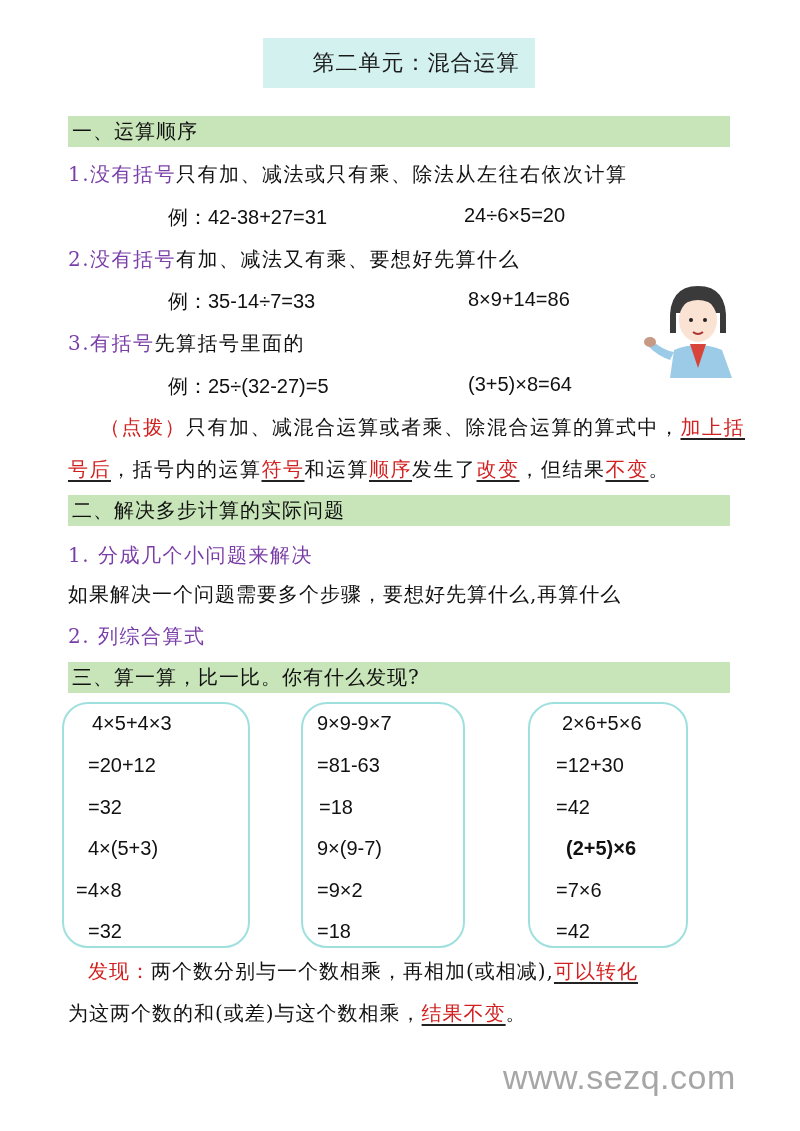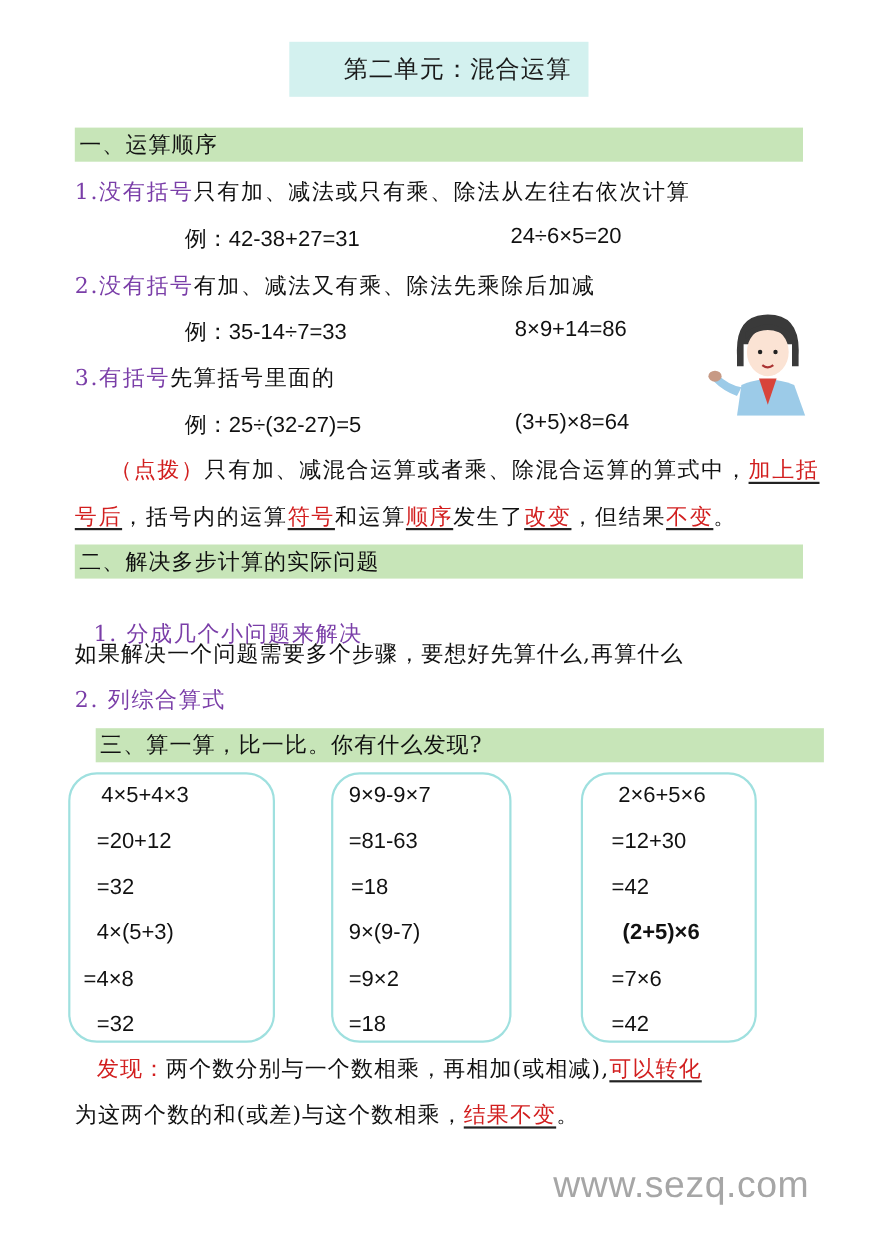--- a/index.html
+++ b/index.html
@@ -54,21 +54,21 @@
 
 <div class="line" style="top:161px;">
   <span class="purple">1.</span><span class="purple">没有括号</span><span>只有加、减法或只有乘、除法从左往右依次计算</span>
 </div>
 <div class="example" style="left:168px; top:204px;">
   <span class="li">例：</span><span>42-38+27=31</span>
 </div>
 <div class="example" style="left:464px; top:204px;">24÷6×5=20</div>
 
 <div class="line" style="top:246px;">
-  <span class="purple">2.</span><span class="purple">没有括号</span><span>有加、减法又有乘、除法先乘除后加减</span>
+  <span class="purple">2.</span><span class="purple">没有括号</span><span>有加、减法又有乘、要想好先算什么</span>
 </div>
 <div class="example" style="left:168px; top:288px;">
   <span class="li">例：</span><span>35-14÷7=33</span>
 </div>
 <div class="example" style="left:468px; top:288px;">8×9+14=86</div>
 
 <div class="line" style="top:330px;">
   <span class="purple">3.</span><span class="purple">有括号</span><span>先算括号里面的</span>
 </div>
 <div class="example" style="left:168px; top:373px;">
@@ -90,25 +90,25 @@
 </svg>
 
 <div class="line" style="top:414px; left:100px;">
   <span class="red">（点拨）</span><span>只有加、减混合运算或者乘、除混合运算的算式中，</span><span class="red ul">加上括</span>
 </div>
 <div class="line" style="top:456px;">
   <span class="red ul">号后</span><span>，括号内的运算</span><span class="red ul">符号</span><span>和运算</span><span class="red ul">顺序</span><span>发生了</span><span class="red ul">改变</span><span>，但结果</span><span class="red ul">不变</span><span>。</span>
 </div>
 
 <div class="section-bar" style="top:495px;">二、解决多步计算的实际问题</div>
-<div class="line purple" style="top:563px;margin-left:17px;">1. 分成几个小问题来解决</div>
+<div class="line purple" style="top:542px;">1. 分成几个小问题来解决</div>
 <div class="line" style="top:581px; letter-spacing:1px;">如果解决一个问题需要多个步骤，要想好先算什么,再算什么</div>
 <div class="line purple" style="top:623px;">2. 列综合算式</div>
 
-<div class="section-bar" style="top:662px;margin-left:19px;">三、算一算，比一比。你有什么发现?</div>
+<div class="section-bar" style="top:662px;">三、算一算，比一比。你有什么发现?</div>
 
 <div class="calc-box" style="left:62px; width:188px;">
   <div class="calc-line" style="left:28px; top:8px;">4×5+4×3</div>
   <div class="calc-line" style="left:24px; top:50px;">=20+12</div>
   <div class="calc-line" style="left:24px; top:92px;">=32</div>
   <div class="calc-line" style="left:24px; top:133px;">4×(5+3)</div>
   <div class="calc-line" style="left:12px; top:175px;">=4×8</div>
   <div class="calc-line" style="left:24px; top:216px;">=32</div>
 </div>
 

